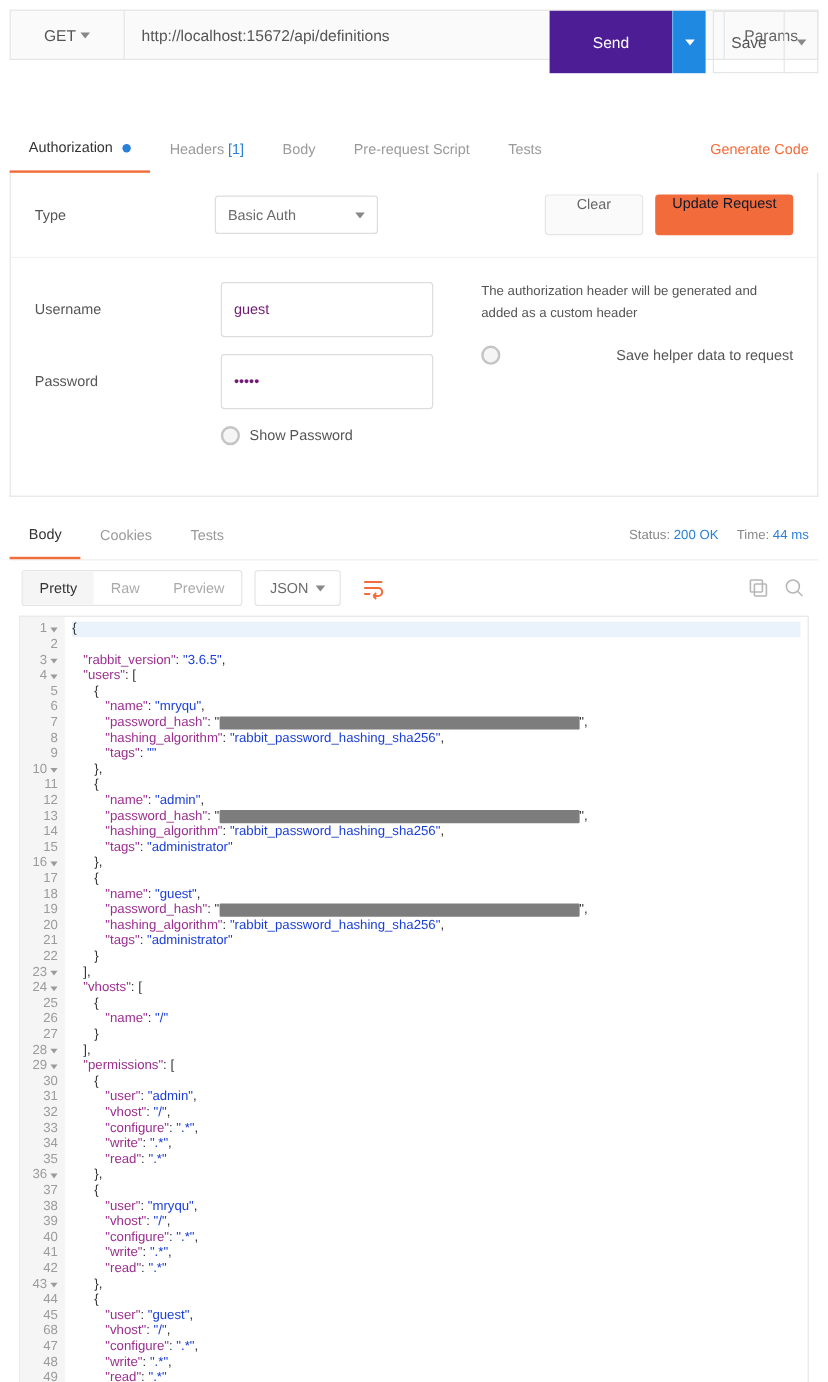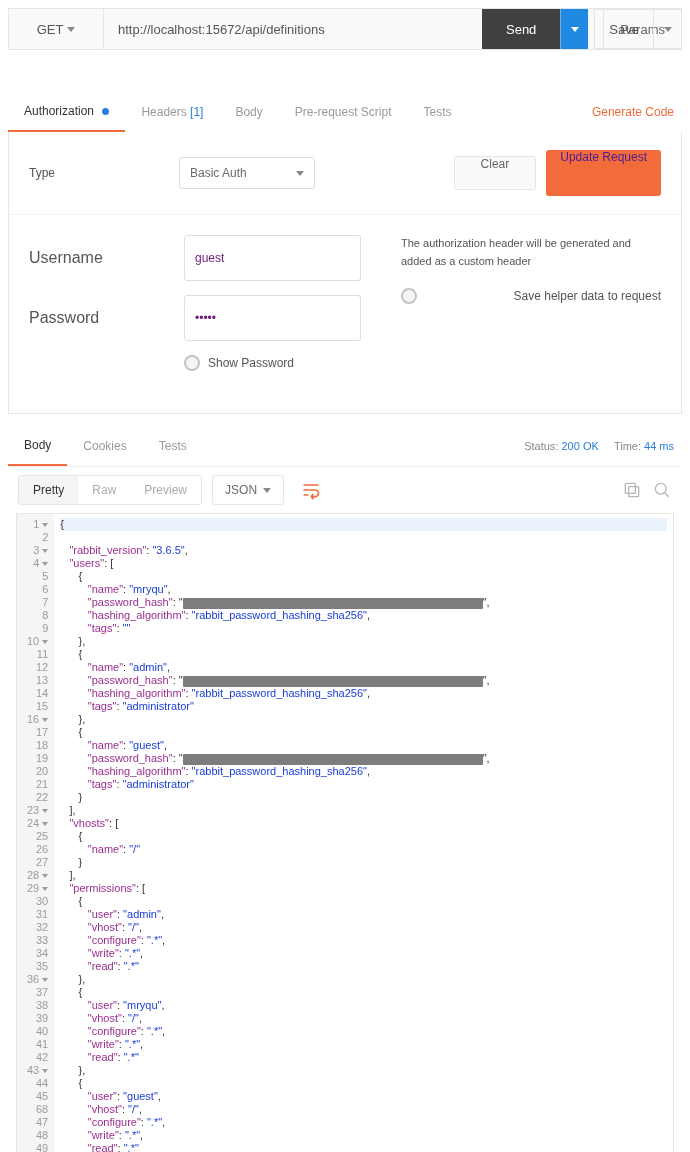--- a/index.html
+++ b/index.html
@@ -3,43 +3,43 @@
 <meta charset="utf-8">
 <style>
   * { box-sizing: border-box; font-family: "Helvetica Neue", Arial, sans-serif; }
   body { margin: 0; padding: 8px; background: #fff; width: 690px; font-size: 12px; color: #333; }
   .bar1 { display: flex; background: #fafafa; border: 1px solid #e5e5e5; padding: 0; }
   .method { width: 95px; border-right: 1px solid #e5e5e5; display: flex; align-items: center; justify-content: center; gap: 4px; font-size: 13px; color: #555; cursor: pointer; }
   .chev { width: 0; height: 0; border-left: 4px solid transparent; border-right: 4px solid transparent; border-top: 5px solid #888; }
   .url { flex: 1; border: none; background: transparent; padding: 0 14px; font-size: 13px; color: #555; }
   .pbtn { display: flex; align-items: center; padding: 0 16px; font-size: 13px; color: #666; border-left: 1px solid #e5e5e5; cursor: pointer; }
   .sendgrp { display: flex; margin: 0 6px; }
-  .send { background: #404040; color: #fff; display: flex; align-items: center; padding: 0 24px; height: 40px; font-size: 13px; cursor: pointer; }
+  .send { background: #4c1d95; color: #fff; display: flex; align-items: center; padding: 0 36px; height: 52px; font-size: 13px; cursor: pointer; }
   .sendopt { background: #1f88e0; width: 28px; display: flex; align-items: center; justify-content: center; border-left: 1px solid rgba(255,255,255,.35); cursor: pointer; }
   .sendopt .chev { border-top-color: #fff; }
   .savegrp { display: flex; }
   .save { display: flex; align-items: center; padding: 0 14px; border: 1px solid #e5e5e5; font-size: 13px; color: #555; cursor: pointer; }
   .saveopt { display: flex; align-items: center; justify-content: center; width: 28px; border: 1px solid #e5e5e5; border-left: none; cursor: pointer; }
   .tabs1 { display: flex; font-size: 12px; color: #9a9a9a; margin-top: 2px; align-items: center; }
   .tab1 { padding: 12px 16px; cursor: pointer; text-align: right; }
   .tab1.active { color: #333; border-bottom: 2px solid #f26b3a; }
   .dot { width: 7px; height: 7px; background: #2a7fd8; border-radius: 50%; display: inline-block; margin-left: 5px; vertical-align: middle; }
   .badge { color: #2a7fd8; }
   .spacer { flex: 1; }
   .gen { color: #f26b3a; padding: 12px 8px; font-size: 12px; cursor: pointer; }
   .panel { border: 1px solid #e5e5e5; border-top: none; }
   .authrow { display: flex; align-items: center; padding: 18px 20px; border-bottom: 1px solid #f2f2f2; }
   .authlabel { width: 150px; color: #555; font-size: 12px; }
   .authsel { width: 136px; height: 32px; border: 1px solid #ddd; border-radius: 3px; display: flex; align-items: center; justify-content: space-between; padding: 0 10px; color: #6b6b6b; font-size: 12px; cursor: pointer; }
   .clearbtn { margin-left: auto; height: 34px; padding: 0 26px; border-radius: 3px; background: #fafafa; border: 1px solid #e5e5e5; color: #666; font-size: 12px; cursor: pointer; }
-  .updatebtn { margin-left: 10px; height: 46px; padding: 0 14px; border-radius: 3px; background: #f26b3a; color: #4c1d95; font-size: 12px; cursor: pointer; border: none; }
+  .updatebtn { margin-left: 10px; height: 34px; padding: 0 14px; border-radius: 3px; background: #f26b3a; color: #0f172a; font-size: 12px; cursor: pointer; border: none; }
   .authbody { display: flex; padding: 20px 20px 28px; gap: 40px; }
   .fcol { flex: 0 0 300px; }
   .frow { display: flex; align-items: center; margin-bottom: 14px; }
-  .flabel { width: 155px; color: #555; font-size: 16px; }
+  .flabel { width: 155px; color: #555; font-size: 12px; }
   .finput { flex: 1; height: 46px; border: 1px solid #ddd; border-radius: 3px; padding: 0 10px; font-size: 12px; color: #701a75; }
   .radio { width: 16px; height: 16px; border: 2px solid #c4c4c4; border-radius: 50%; margin-right: 8px; background: #f5f5f5; }
   .chk { display: flex; align-items: center; color: #555; font-size: 12px; justify-content: space-between; }
   .hint { color: #555; font-size: 11px; line-height: 1.6; max-width: 260px; margin-bottom: 18px; }
   .res { margin-top: 12px; border-bottom: 1px solid #eee; }
   .tabs2 { display: flex; align-items: center; font-size: 12px; color: #9a9a9a; }
   .tab2 { padding: 12px 16px; cursor: pointer; }
   .tab2.active { color: #333; border-bottom: 2px solid #f26b3a; }
   .meta { margin-left: auto; color: #888; padding-right: 8px; font-size: 11px; }
   .meta .v { color: #2a7fd8; }

